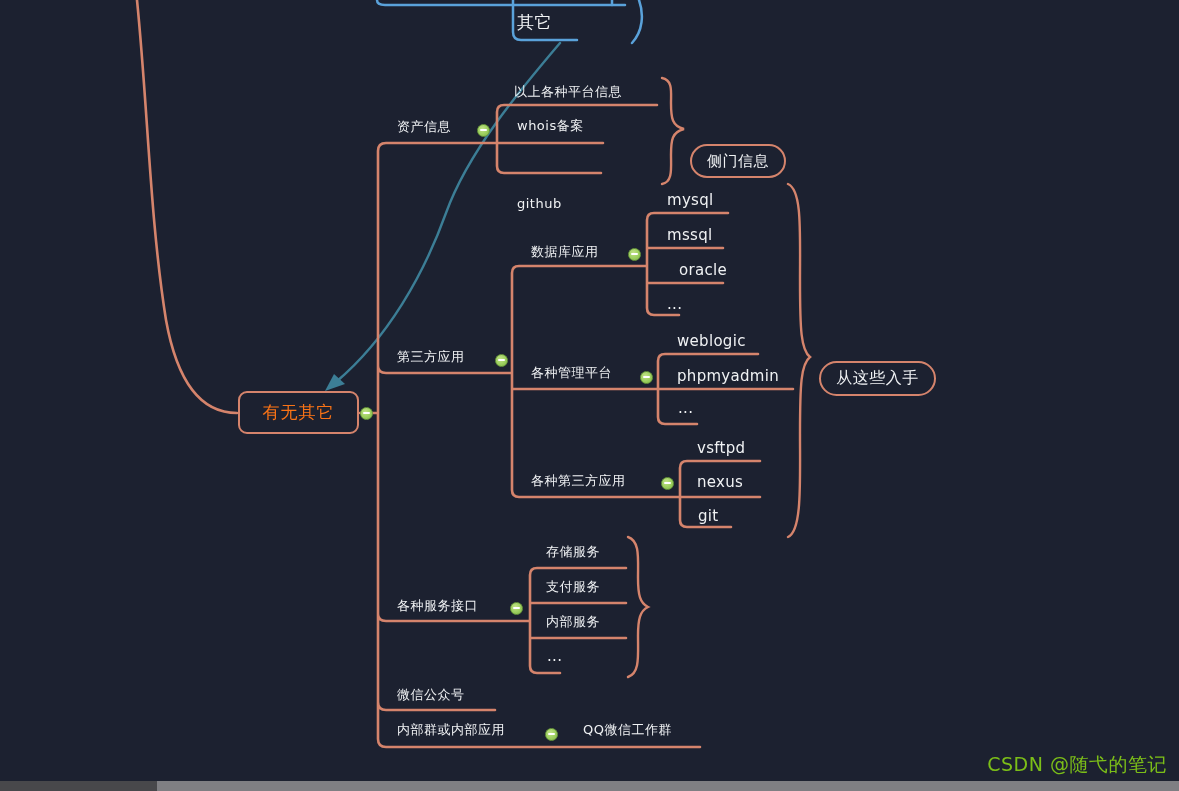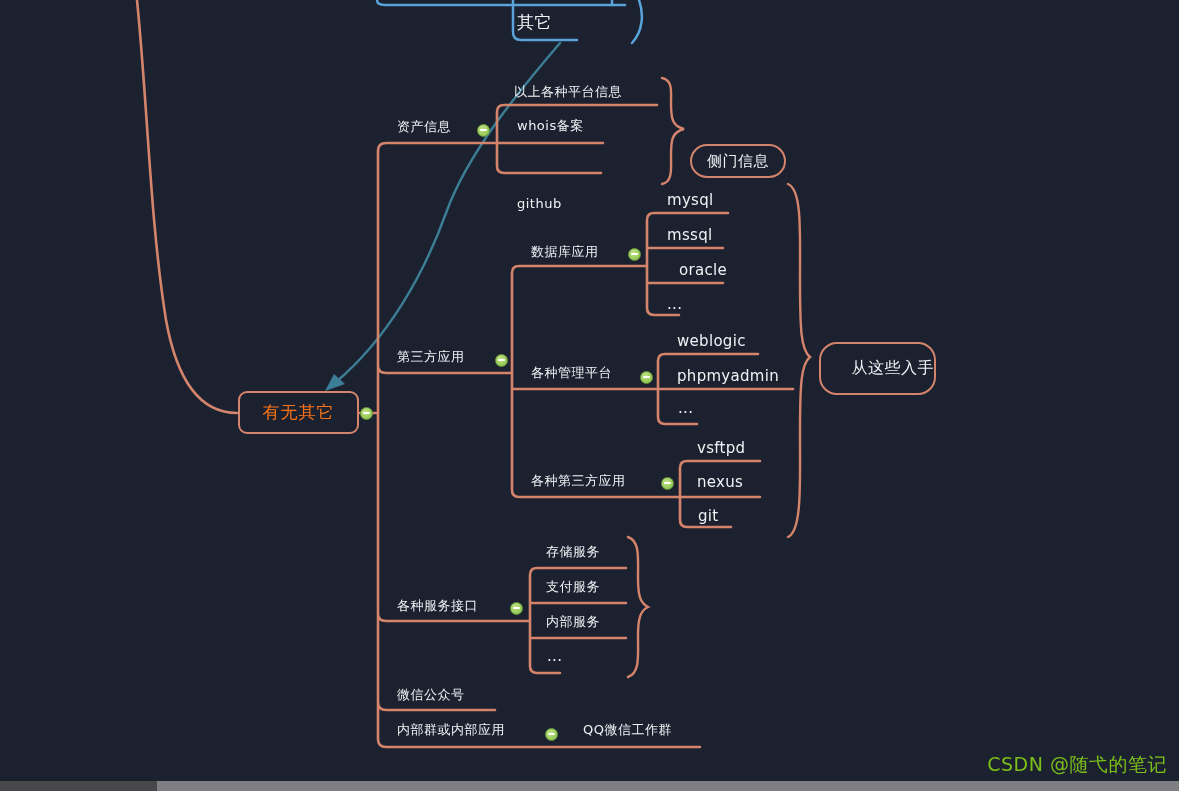--- a/index.html
+++ b/index.html
@@ -130,21 +130,21 @@
   <div class="lbl sm" style="left:678px;top:400px;">...</div>
 
   <div class="lbl" style="left:531px;top:474px;">各种第三方应用</div>
   <div class="minus" style="left:660.5px;top:476.5px;">
     <span class="bar"></span>
   </div>
   <div class="lbl sm" style="left:697px;top:440px;">vsftpd</div>
   <div class="lbl sm" style="left:697px;top:474px;">nexus</div>
   <div class="lbl sm" style="left:698px;top:508px;">git</div>
 
-  <div class="pill" style="left:819px;top:342px;width:117px;height:53px;justify-content:flex-end;">
+  <div class="pill" style="left:819px;top:361px;width:117px;height:35px;">
     <span>从这些入手</span>
   </div>
 
   <div class="lbl" style="left:397px;top:599px;">各种服务接口</div>
   <div class="minus" style="left:509.5px;top:601.5px;">
     <span class="bar"></span>
   </div>
   <div class="lbl" style="left:546px;top:545px;">存储服务</div>
   <div class="lbl" style="left:546px;top:580px;">支付服务</div>
   <div class="lbl" style="left:546px;top:615px;">内部服务</div>

